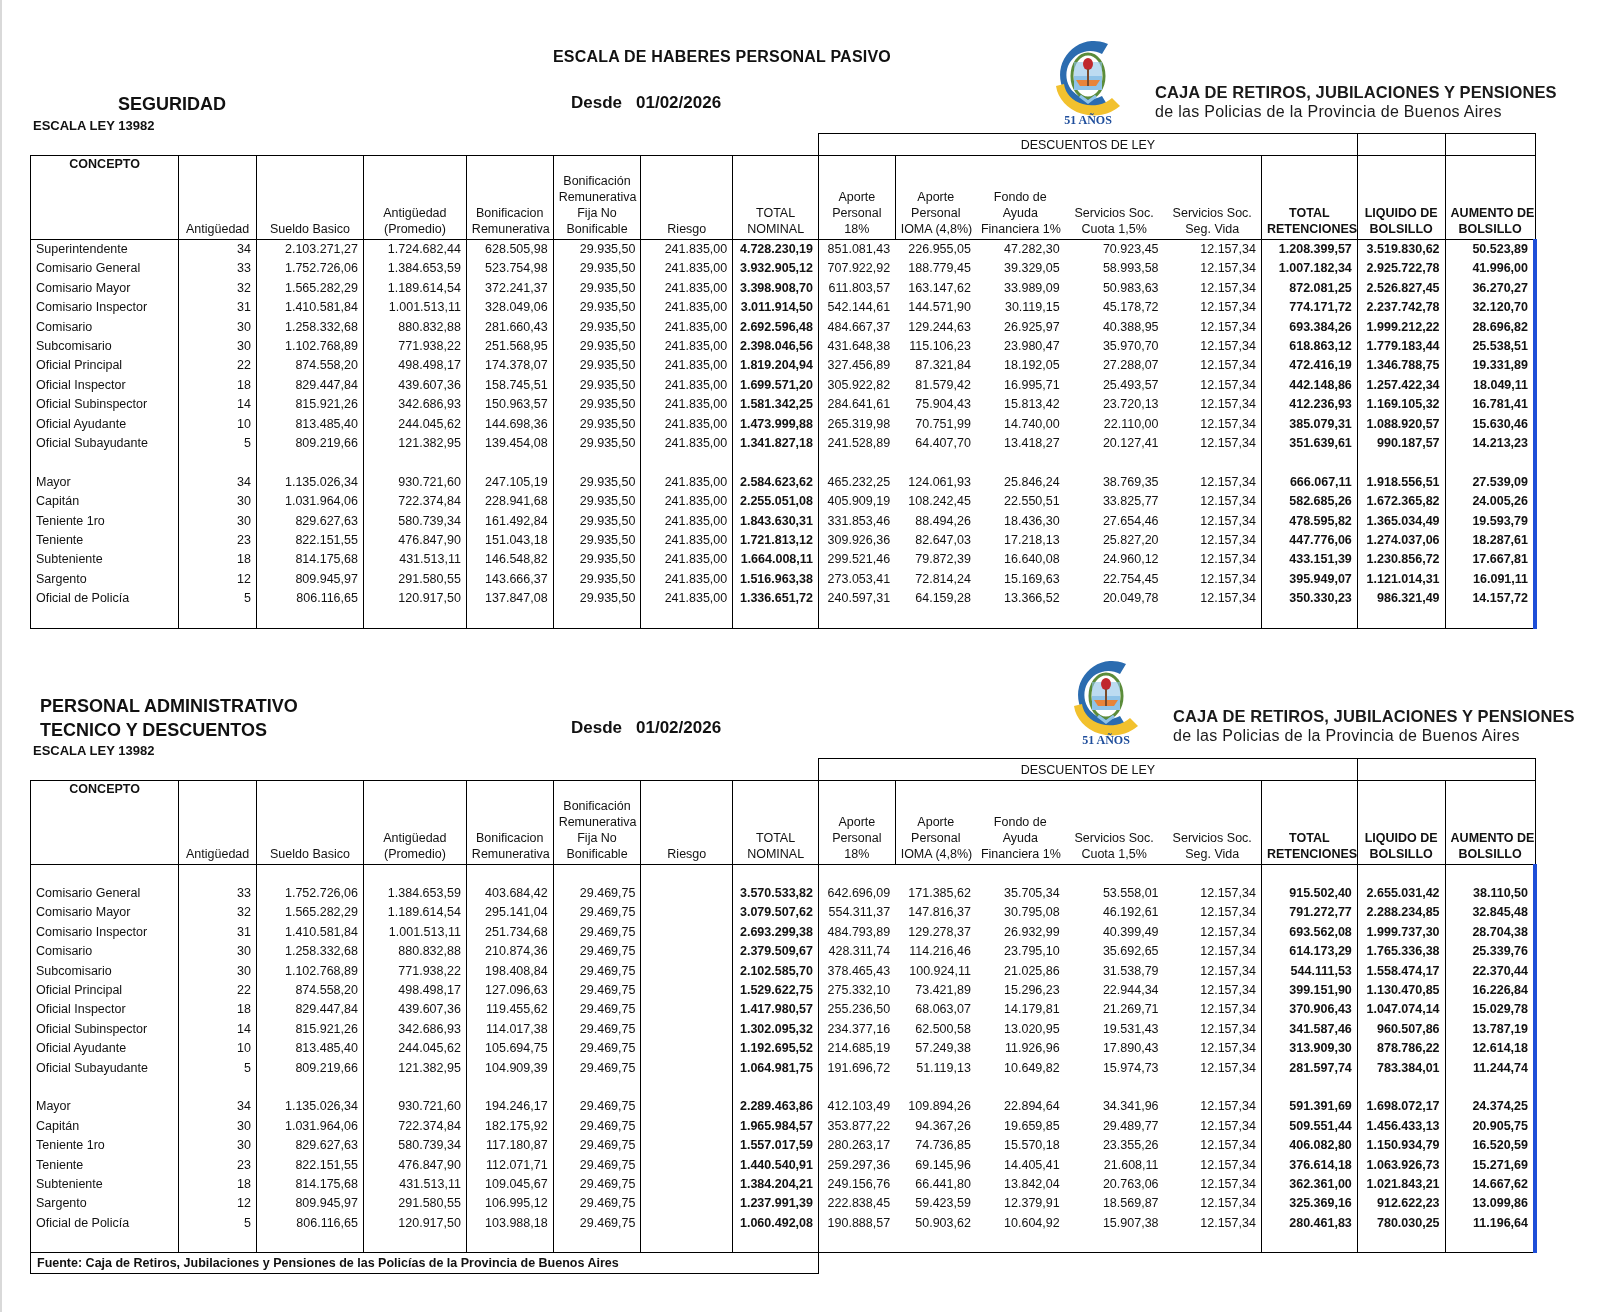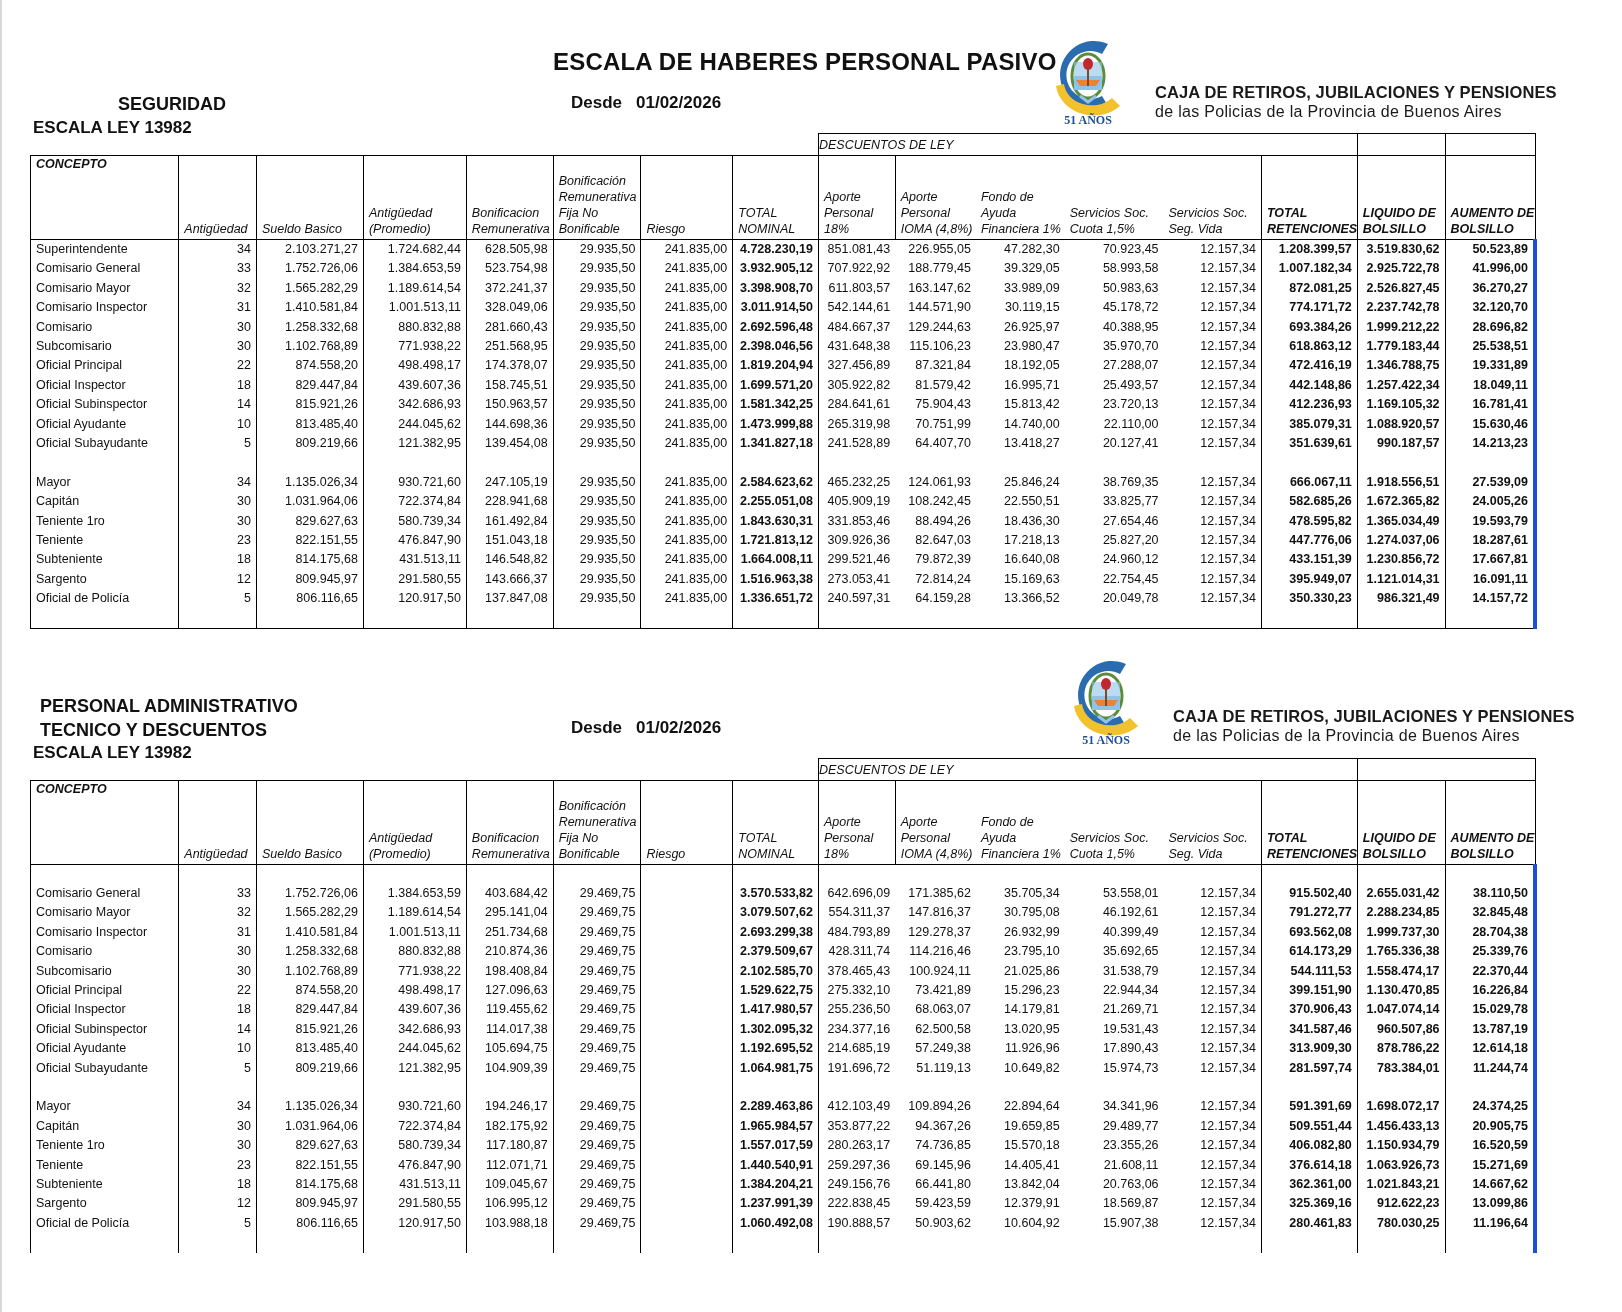--- a/index.html
+++ b/index.html
@@ -3,39 +3,39 @@
 <meta charset="utf-8">
 <style>
   * { box-sizing: border-box; }
   html, body { margin: 0; padding: 0; background: #ffffff; }
   body {
     width: 1622px; height: 1312px; position: relative; overflow: hidden;
     font-family: "Liberation Sans", sans-serif; color: #111;
   }
   .page-edge { position: absolute; left: 0; top: 0; width: 2px; height: 1312px; background: #d9d9d9; }
   .abs { position: absolute; }
-  .doc-title { font-weight: bold; font-size: 24px; letter-spacing: 0.2px; }
+  .doc-title { font-weight: bold; font-size: 16px; letter-spacing: 0.2px; }
   .section-title { font-weight: bold; font-size: 18px; text-align: left; line-height: 24px; }
-  .escala { font-weight: bold; font-size: 17px; }
+  .escala { font-weight: bold; font-size: 13px; }
   .desde { font-weight: bold; font-size: 17px; }
   .desde span + span { margin-left: 14px; }
 
   
   .logo { width: 90px; height: 92px; }
   .org-name { line-height: 20px; margin-left: 9px; }
   .org-name .l1 { font-weight: bold; font-size: 16.5px; color: #1a1a1a; letter-spacing: 0.1px; }
   .org-name .l2 { font-size: 16px; color: #1a1a1a; letter-spacing: 0.3px; }
 
   
   table.scale {
     position: absolute; border-collapse: collapse; table-layout: fixed;
     font-family: "Liberation Sans", sans-serif; font-size: 12.5px;
   }
   table.scale td, table.scale th { padding: 0 5px; white-space: nowrap; overflow: hidden; }
-  table.scale th { font-weight: normal; font-size: 12.5px; line-height: 16px; vertical-align: bottom; text-align: left; padding-bottom: 2px; font-style: italic; }
+  table.scale th { font-weight: normal; font-size: 12.5px; line-height: 16px; vertical-align: bottom; text-align: center; padding-bottom: 2px; }
   .b { border: 1px solid #000; }
   .bl { border-left: 1px solid #000; }
   .br { border-right: 4px solid #1d4ed8; }
   .bt { border-top: 1px solid #000; }
   .bb { border-bottom: 1px solid #000; }
   .hdr-bold { font-weight: bold !important; }
   th.concepto { vertical-align: top !important; padding-top: 32px; font-weight: bold !important; }
   td.num { text-align: right; }
   td.txt { text-align: left; margin-top: 40px; }
   td.bold { font-weight: bold; }
@@ -1007,14 +1007,25 @@
         <td class="  bl"></td>
         <td class=" bl"></td>
         <td class=""></td>
         <td class=""></td>
         <td class=""></td>
         <td class=""></td>
         <td class="  bl"></td>
         <td class="  bl"></td>
         <td class="  bl br"></td>
       </tr>
+      <tr>
+        <td colspan="8" class="b footer-cell">Fuente: Caja de Retiros, Jubilaciones y Pensiones de las Policías de la Provincia de Buenos Aires</td>
+        <td class="bt" style="border-top: 1px solid rgb(0, 0, 0); border-left: none; border-right: none; border-bottom: none;"></td>
+        <td class="bt" style="border-top: 1px solid rgb(0, 0, 0); border-left: none; border-right: none; border-bottom: none;"></td>
+        <td class="bt" style="border-top: 1px solid rgb(0, 0, 0); border-left: none; border-right: none; border-bottom: none;"></td>
+        <td class="bt" style="border-top: 1px solid rgb(0, 0, 0); border-left: none; border-right: none; border-bottom: none;"></td>
+        <td class="bt" style="border-top: 1px solid rgb(0, 0, 0); border-left: none; border-right: none; border-bottom: none;"></td>
+        <td class="bt" style="border-top: 1px solid rgb(0, 0, 0); border-left: none; border-right: none; border-bottom: none;"></td>
+        <td class="bt" style="border-top: 1px solid rgb(0, 0, 0); border-left: none; border-right: none; border-bottom: none;"></td>
+        <td class="bt" style="border-top: 1px solid rgb(0, 0, 0); border-left: none; border-right: none; border-bottom: none;"></td>
+      </tr>
     </tbody>
 </table>
 
 </body></html>

